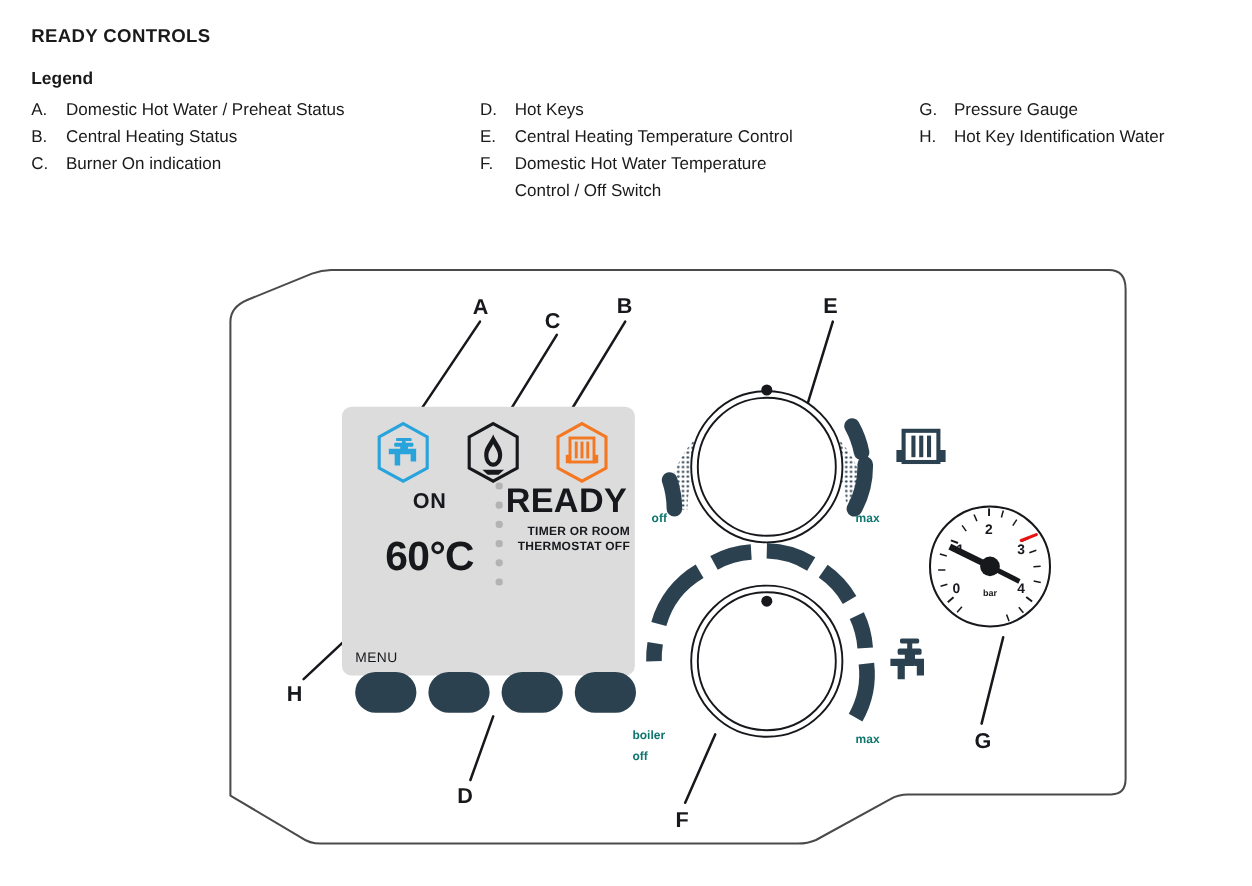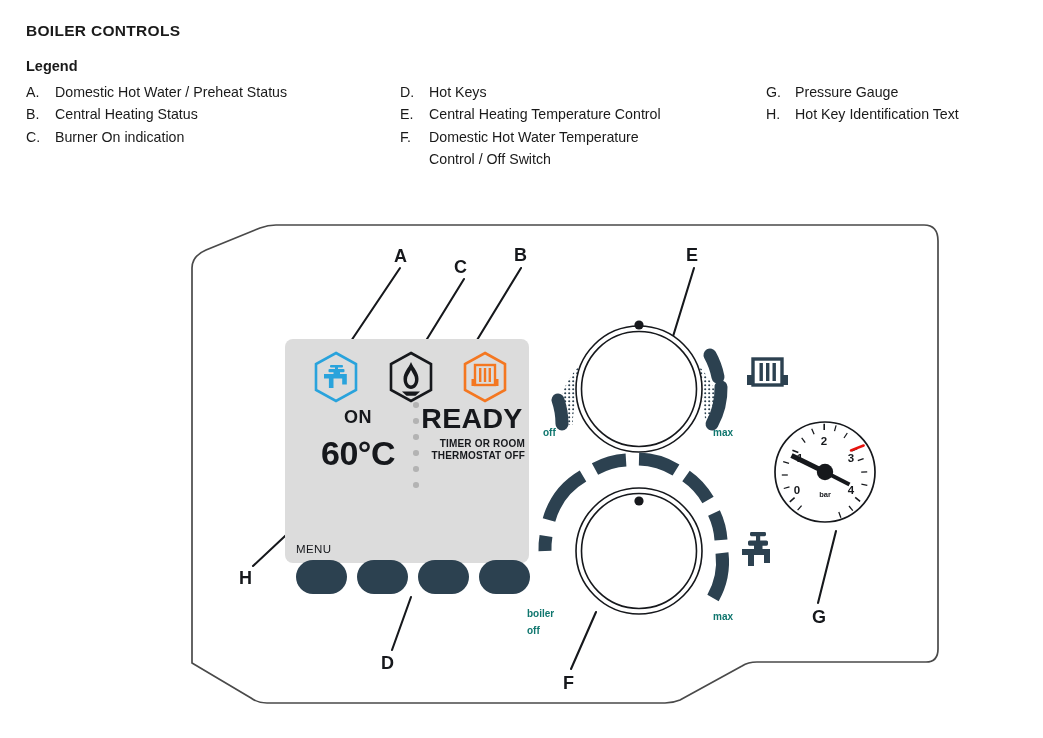--- a/index.html
+++ b/index.html
@@ -47,21 +47,21 @@
   #icon-ch { left: 176px; }
 
   #lcd-left {
     position: absolute; left: 12px; top: 68px; width: 122px; text-align: center;
   }
   #dhw-state {
     font-size: 18px; font-weight: bold; letter-spacing: .5px; color: #16181c;
   }
   #dhw-temp {
     font-size: 34px; font-weight: bold; letter-spacing: -.5px; color: #16181c;
-    margin-top: 6px;
+    margin-top: 17px;
   }
   #lcd-divider {
     position: absolute; left: 128px; top: 63px; width: 8px; height: 92px;
   }
   .divider-dot {
     width: 5.5px; height: 5.5px; border-radius: 50%; background: #b3b3b3;
     margin-bottom: 10.5px;
   }
   #lcd-right {
     position: absolute; left: 134px; top: 64px; width: 106px; text-align: center;
@@ -106,21 +106,21 @@
   #cl-E { left: 686px; top: 245px; }
   #cl-F { left: 563px; top: 673px; }
   #cl-G { left: 812px; top: 607px; }
   #cl-H { left: 239px; top: 568px; }
 </style>
 </head>
 <body>
 
 <div id="page">
 
-  <div id="title">BOILER CONTROLS</div>
+  <div id="title">READY CONTROLS</div>
   <div id="legend-title">Legend</div>
 
   <div class="legend-col" id="legend-col-1">
     <div class="legend-row">
       <span class="legend-key">A.</span>
       <span class="legend-text">Domestic Hot Water / Preheat Status</span>
     </div>
     <div class="legend-row">
       <span class="legend-key">B.</span>
       <span class="legend-text">Central Heating Status</span>
@@ -147,21 +147,21 @@
     <div class="legend-cont">Control / Off Switch</div>
   </div>
 
   <div class="legend-col" id="legend-col-3">
     <div class="legend-row">
       <span class="legend-key">G.</span>
       <span class="legend-text">Pressure Gauge</span>
     </div>
     <div class="legend-row">
       <span class="legend-key">H.</span>
-      <span class="legend-text">Hot Key Identification Text</span>
+      <span class="legend-text">Hot Key Identification Water</span>
     </div>
   </div>
 
   <svg id="panel-svg" width="1043" height="738" viewBox="0 0 1043 738">
     <defs>
 
       <pattern id="dotsFade" width="4" height="4" patternUnits="userSpaceOnUse">
         <circle cx="1.2" cy="1.2" r="1.05" fill="#2c4150"></circle>
       </pattern>
       <linearGradient id="fadeGrad" x1="0" y1="1" x2="1" y2="0">

